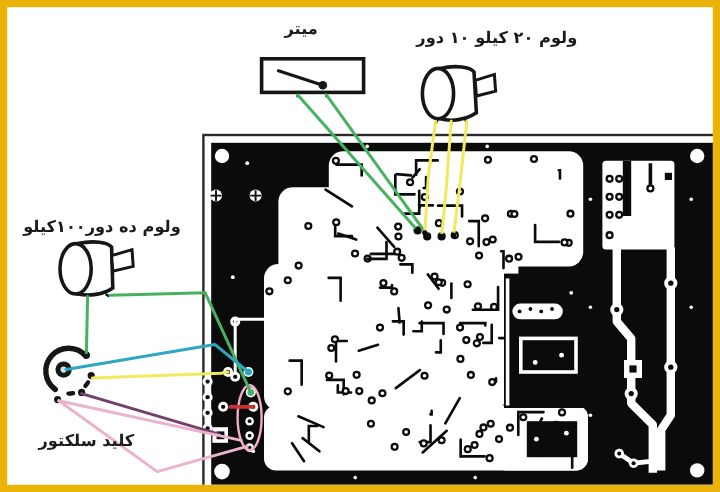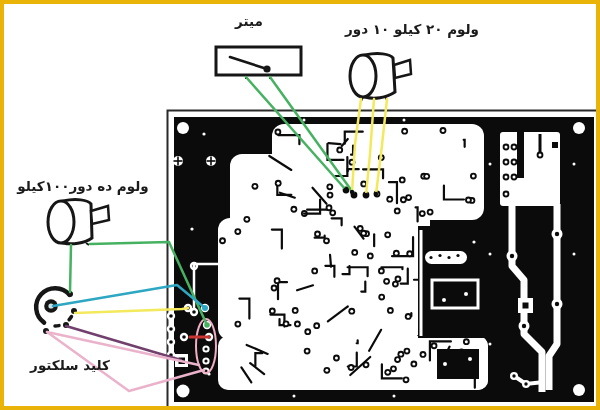--- a/index.html
+++ b/index.html
@@ -1,18 +1,18 @@
 <!DOCTYPE html>
 <html><head>
 <meta charset="utf-8">
 <style>
   html,body{margin:0;padding:0;background:#fff;}
   .stage{
     position:relative;width:600px;height:410px;background:#fff;
-    border:4px solid #eab308;box-sizing:border-box;overflow:hidden;
+    border:6px solid #eab308;box-sizing:border-box;overflow:hidden;
     font-family:"DejaVu Sans",sans-serif;
     text-align:center;
   }
   svg{display:block;}
   .lbl{font-family:"DejaVu Sans",sans-serif;font-weight:bold;font-size:13.5px;fill:#1b1b1b;direction:rtl;}
 </style>
 </head>
 <body>
 
 <div class="stage">

